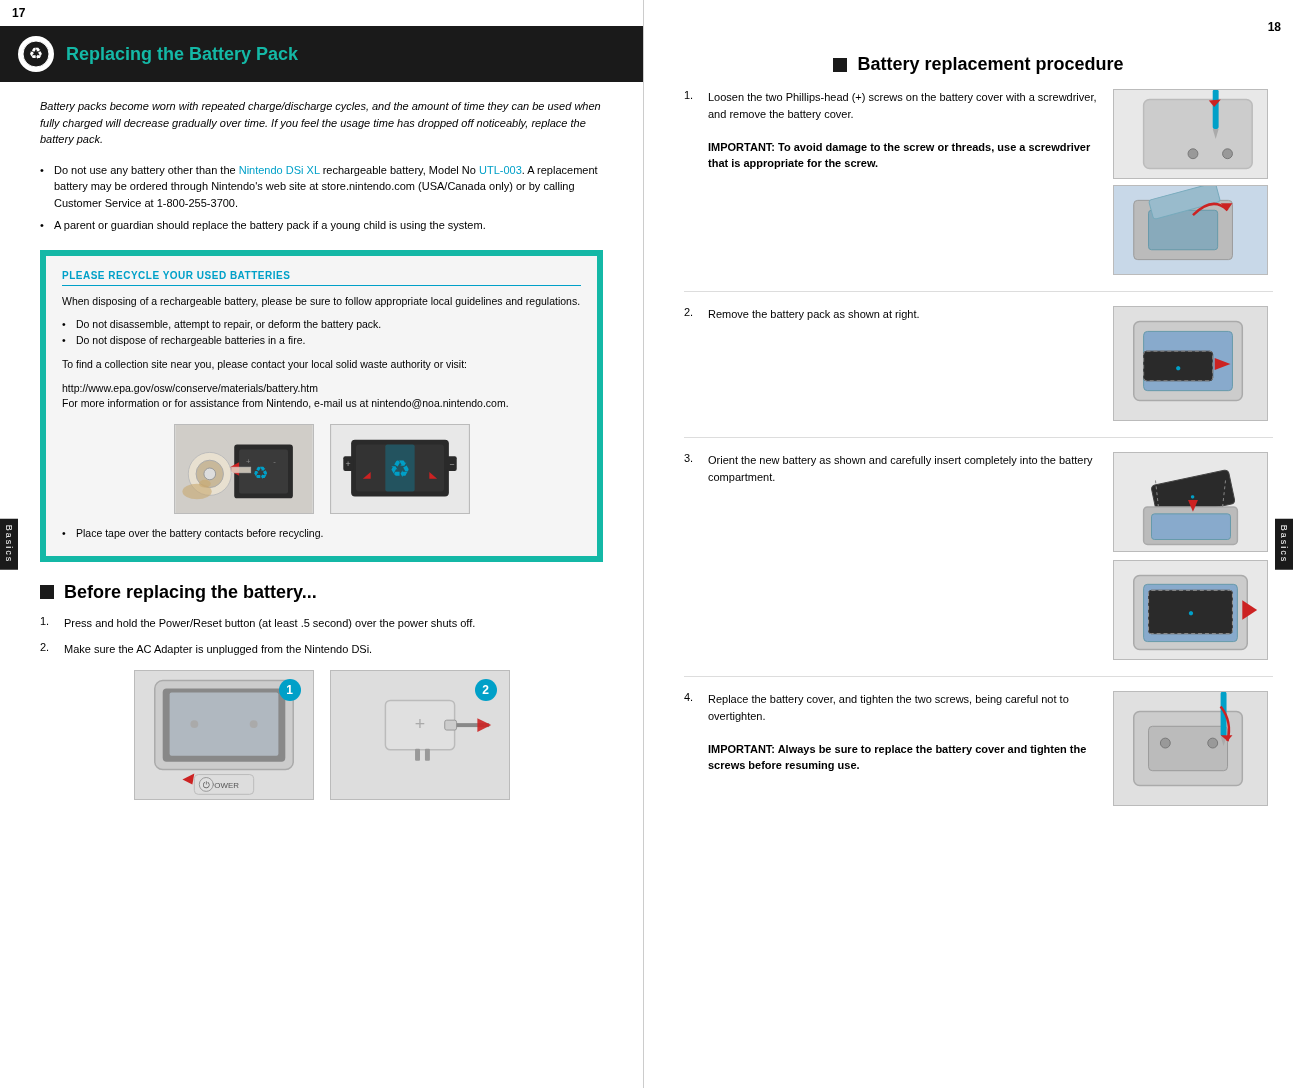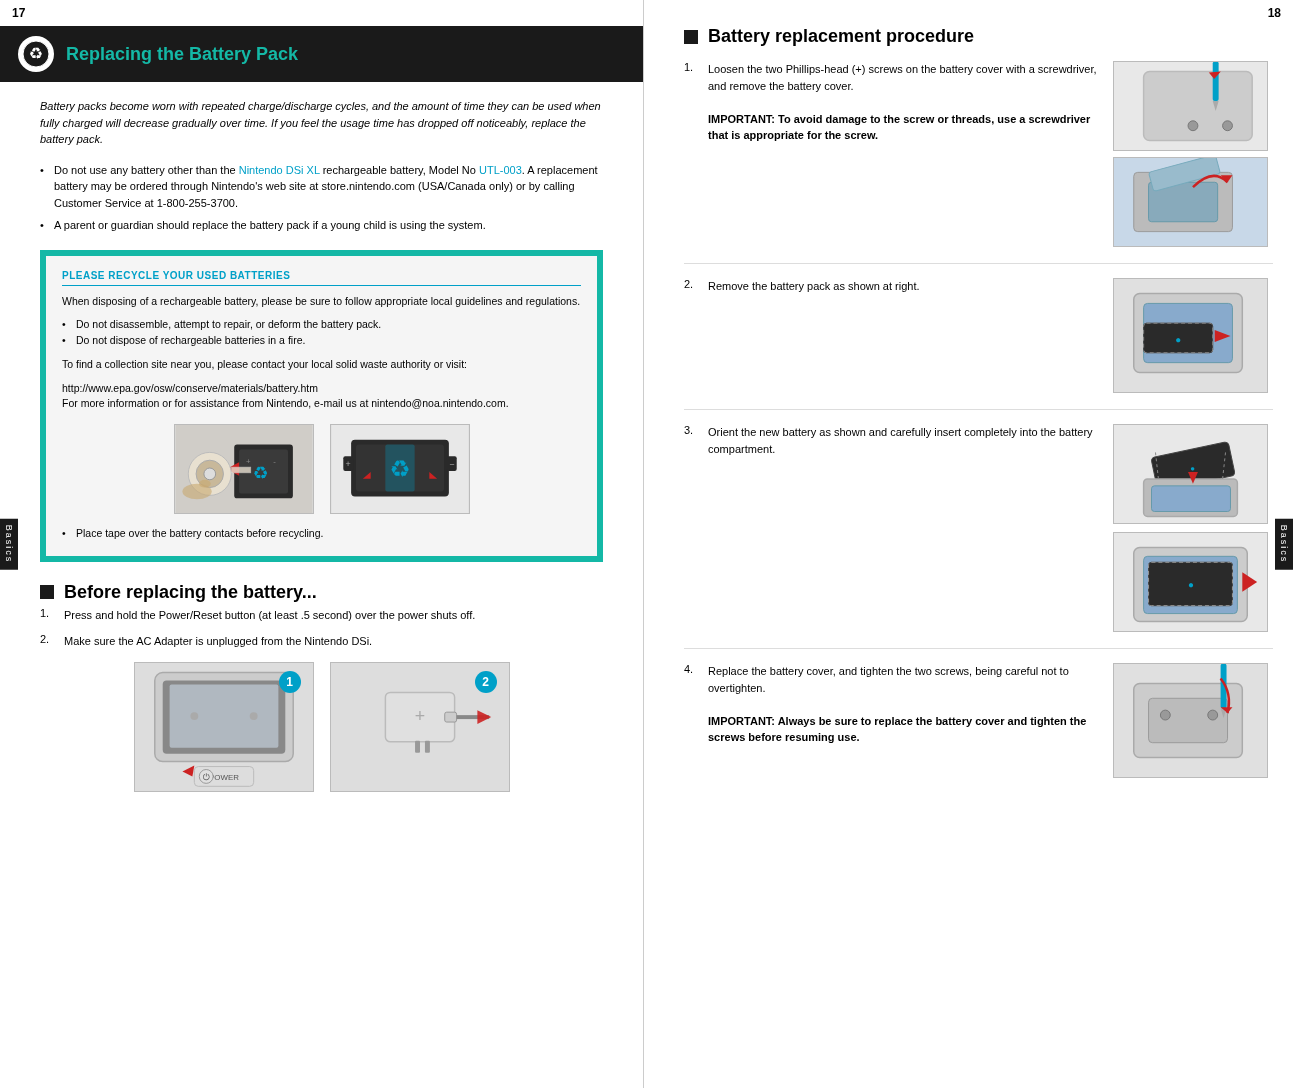--- a/index.html
+++ b/index.html
@@ -148,21 +148,21 @@
     .recycle-bottom-bullet::before {
       content: "•";
       position: absolute;
       left: 0;
     }
     
     .section-header {
       display: flex;
       align-items: center;
       gap: 10px;
-      margin-bottom: 4px;
+      margin-bottom: 12px;
     }
     .section-square {
       width: 14px;
       height: 14px;
       background: #1a1a1a;
       flex-shrink: 0;
     }
     .section-title {
       font-size: 18px;
       font-weight: bold;
@@ -217,32 +217,33 @@
       height: 100%;
       background: #fff;
       position: relative;
       padding: 0 0 20px 0;
       display: flex;
       flex-direction: column;
     }
     .page-number-right {
       font-size: 12px;
       font-weight: bold;
-      padding: 6px 12px;
+      padding: 20px 12px;
       text-align: right;
     }
     .right-content {
       padding: 0 20px 0 40px;
       flex: 1;
     }
     .right-section-header {
       display: flex;
       align-items: center;
       gap: 10px;
       margin-bottom: 14px;
+      justify-content: center;
     }
     .step-row {
       display: flex;
       margin-bottom: 16px;
       gap: 10px;
       align-items: flex-start;
     }
     .step-text-col {
       flex: 1;
     }

